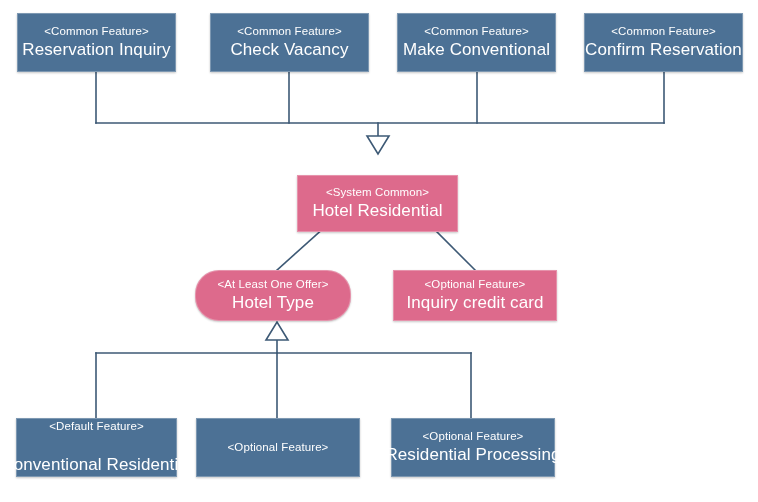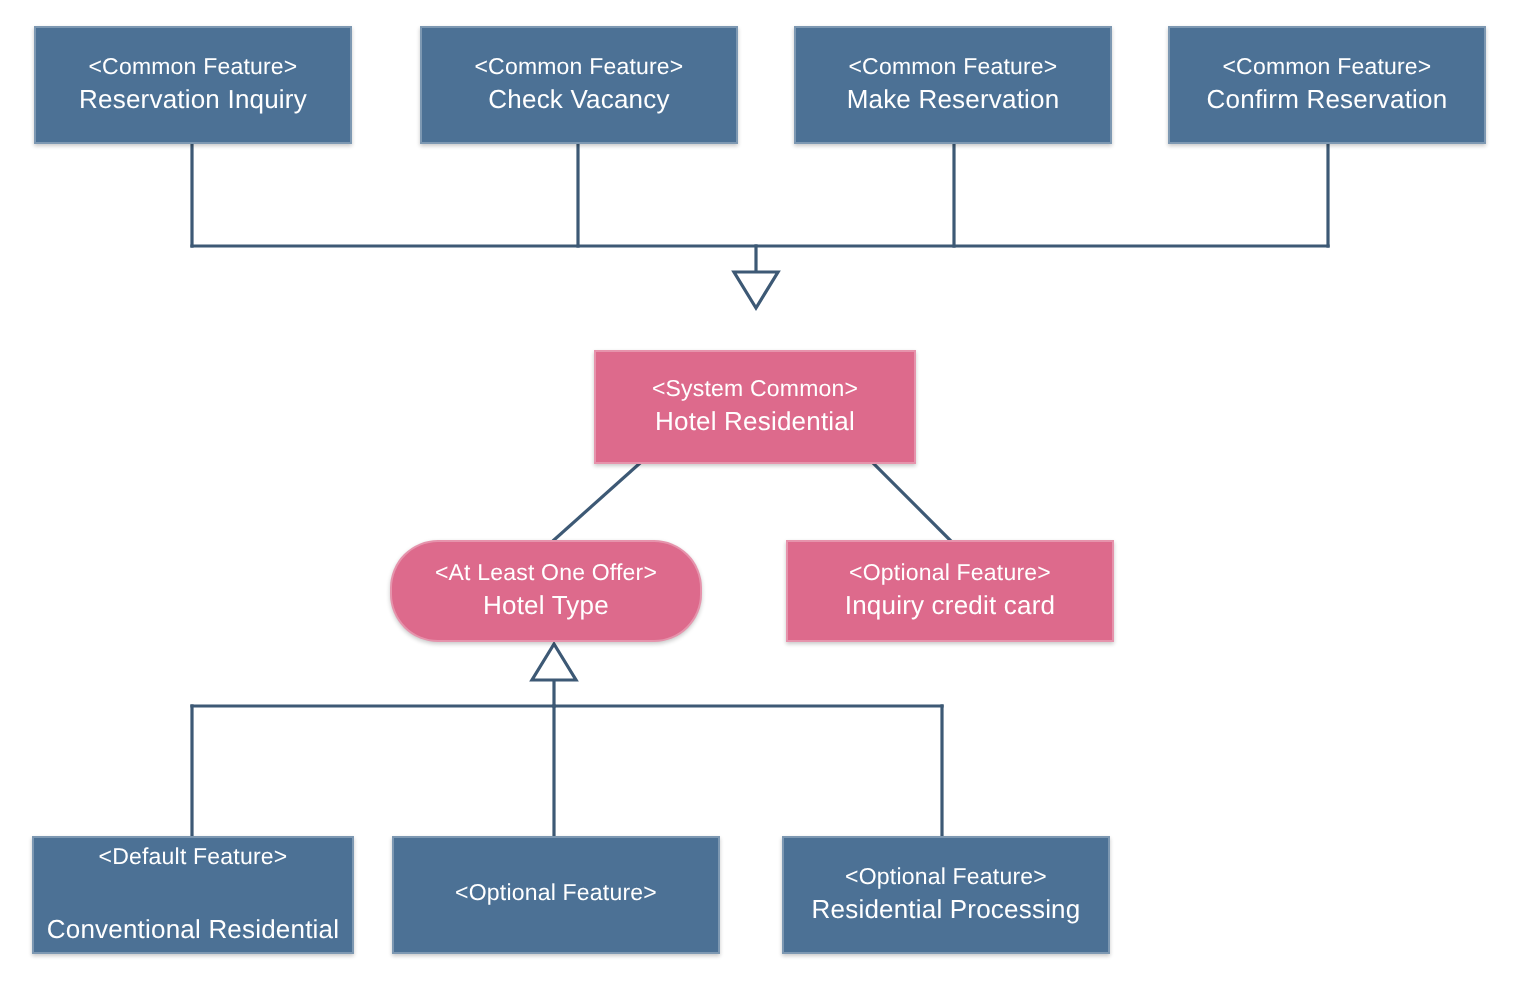--- a/index.html
+++ b/index.html
@@ -44,21 +44,21 @@
   .node.pink {
     background: #dd6a8c;
     box-shadow: 0 1px 2px rgba(0,0,0,0.22);
   }
   .node .stereotype {
     font-size: 11.5px;
     letter-spacing: 0.1px;
     white-space: nowrap;
   }
   .node .nodename {
-    font-size: 13px;
+    font-size: 17px;
     letter-spacing: 0.1px;
     white-space: nowrap;
   }
 </style>
 </head>
 <body>
 
 <div id="canvas">
 
   <svg id="wires" width="758" height="502" viewBox="0 0 758 502" xmlns="http://www.w3.org/2000/svg">
@@ -109,21 +109,21 @@
     <span class="nodename">Reservation Inquiry</span>
   </div>
 
   <div class="node blue" style="left:210px; top:13px; width:159px; height:59px;">
     <span class="stereotype">&lt;Common Feature&gt;</span>
     <span class="nodename">Check Vacancy</span>
   </div>
 
   <div class="node blue" style="left:397px; top:13px; width:159px; height:59px;">
     <span class="stereotype">&lt;Common Feature&gt;</span>
-    <span class="nodename">Make Reservation</span>
+    <span class="nodename">Make Conventional</span>
   </div>
 
   <div class="node blue" style="left:584px; top:13px; width:159px; height:59px;">
     <span class="stereotype">&lt;Common Feature&gt;</span>
     <span class="nodename">Confirm Reservation</span>
   </div>
 
   <div class="node pink" style="left:297px; top:155px; width:161px; height:57px;margin-top:20px;">
     <span class="stereotype">&lt;System Common&gt;</span>
     <span class="nodename">Hotel Residential</span>

